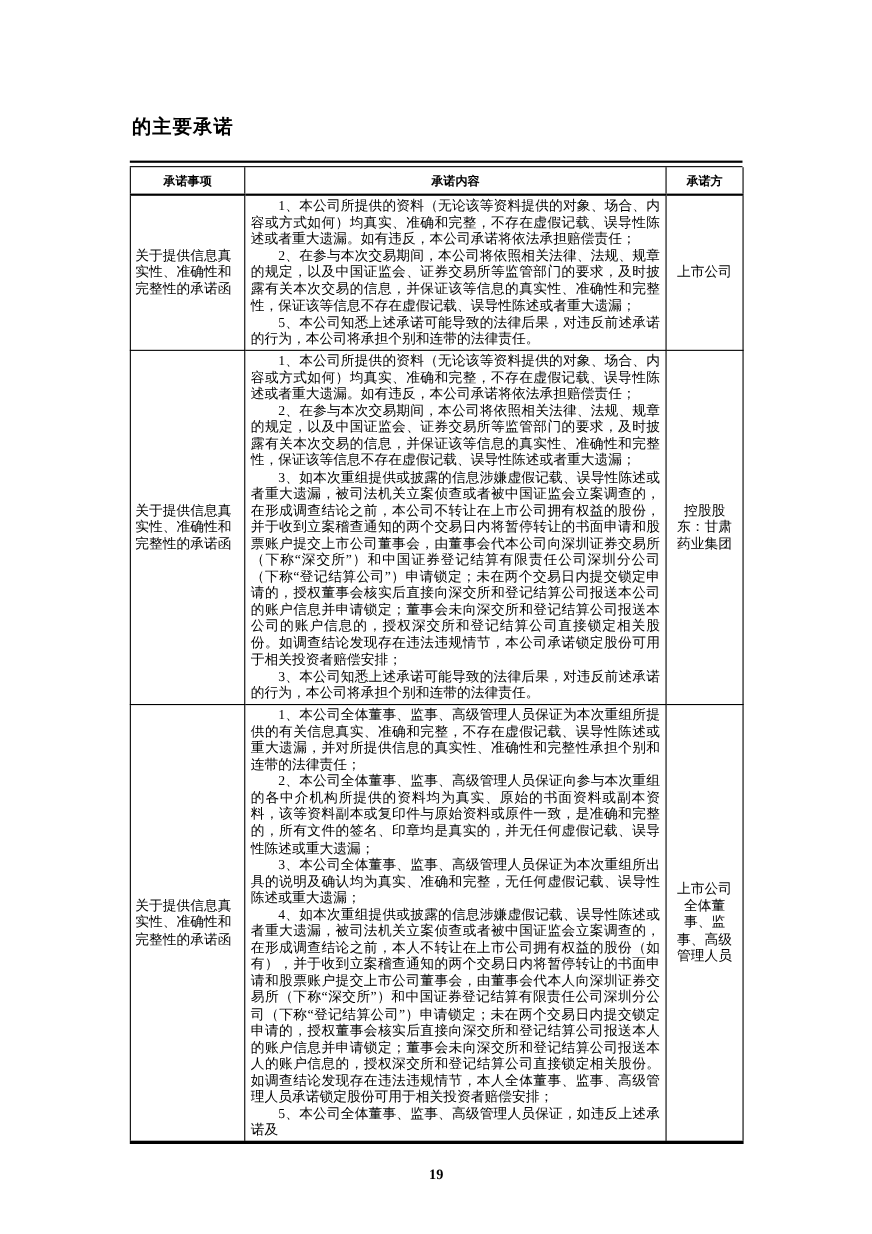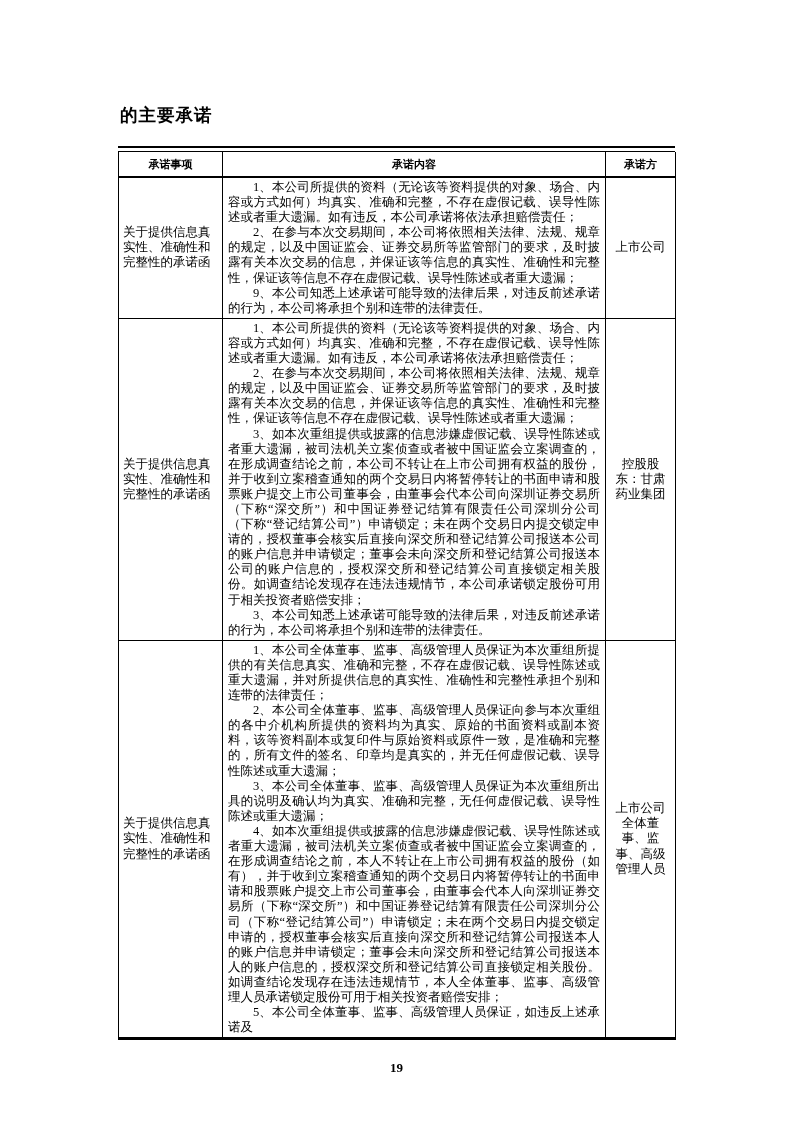--- a/index.html
+++ b/index.html
@@ -102,21 +102,21 @@
             <th>承诺内容</th>
             <th>承诺方</th>
           </tr>
         </thead>
         <tbody>
           <tr>
             <td class="cell-item">关于提供信息真实性、准确性和完整性的承诺函</td>
             <td class="cell-content">
               <p>1、本公司所提供的资料（无论该等资料提供的对象、场合、内容或方式如何）均真实、准确和完整，不存在虚假记载、误导性陈述或者重大遗漏。如有违反，本公司承诺将依法承担赔偿责任；</p>
               <p>2、在参与本次交易期间，本公司将依照相关法律、法规、规章的规定，以及中国证监会、证券交易所等监管部门的要求，及时披露有关本次交易的信息，并保证该等信息的真实性、准确性和完整性，保证该等信息不存在虚假记载、误导性陈述或者重大遗漏；</p>
-              <p>9、本公司知悉上述承诺可能导致的法律后果，对违反前述承诺的行为，本公司将承担个别和连带的法律责任。</p>
+              <p>5、本公司知悉上述承诺可能导致的法律后果，对违反前述承诺的行为，本公司将承担个别和连带的法律责任。</p>
             </td>
             <td class="cell-party">上市公司</td>
           </tr>
           <tr>
             <td class="cell-item">关于提供信息真实性、准确性和完整性的承诺函</td>
             <td class="cell-content">
               <p>1、本公司所提供的资料（无论该等资料提供的对象、场合、内容或方式如何）均真实、准确和完整，不存在虚假记载、误导性陈述或者重大遗漏。如有违反，本公司承诺将依法承担赔偿责任；</p>
               <p>2、在参与本次交易期间，本公司将依照相关法律、法规、规章的规定，以及中国证监会、证券交易所等监管部门的要求，及时披露有关本次交易的信息，并保证该等信息的真实性、准确性和完整性，保证该等信息不存在虚假记载、误导性陈述或者重大遗漏；</p>
               <p>3、如本次重组提供或披露的信息涉嫌虚假记载、误导性陈述或者重大遗漏，被司法机关立案侦查或者被中国证监会立案调查的，在形成调查结论之前，本公司不转让在上市公司拥有权益的股份，并于收到立案稽查通知的两个交易日内将暂停转让的书面申请和股票账户提交上市公司董事会，由董事会代本公司向深圳证券交易所（下称“深交所”）和中国证券登记结算有限责任公司深圳分公司（下称“登记结算公司”）申请锁定；未在两个交易日内提交锁定申请的，授权董事会核实后直接向深交所和登记结算公司报送本公司的账户信息并申请锁定；董事会未向深交所和登记结算公司报送本公司的账户信息的，授权深交所和登记结算公司直接锁定相关股份。如调查结论发现存在违法违规情节，本公司承诺锁定股份可用于相关投资者赔偿安排；</p>
               <p>3、本公司知悉上述承诺可能导致的法律后果，对违反前述承诺的行为，本公司将承担个别和连带的法律责任。</p>

